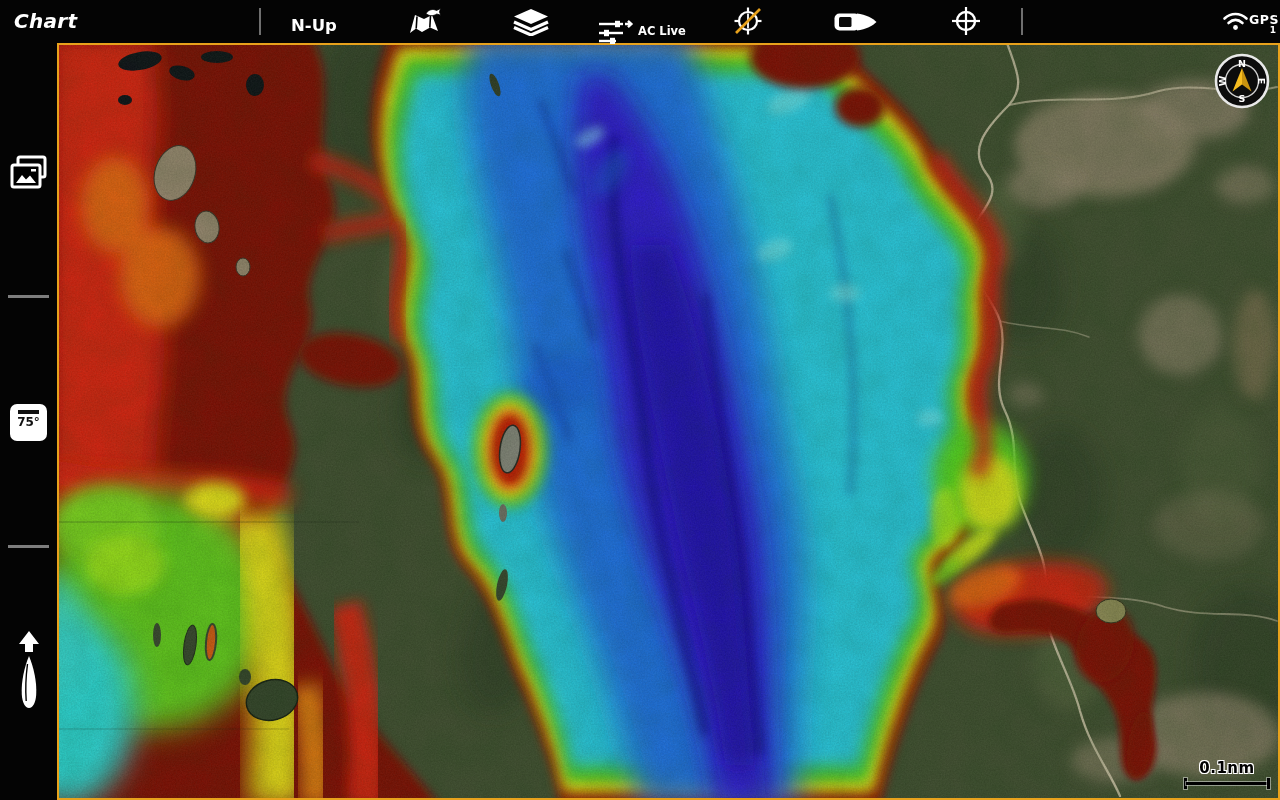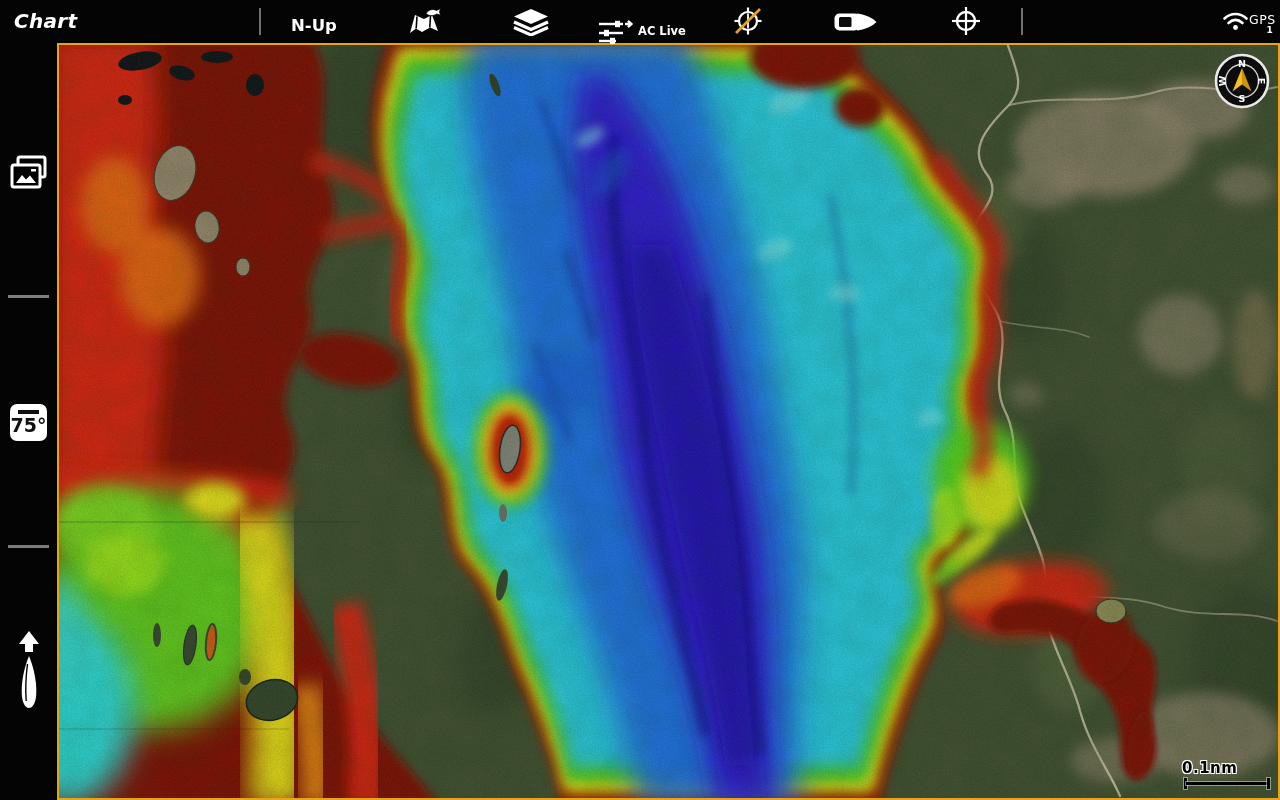--- a/index.html
+++ b/index.html
@@ -9,36 +9,36 @@
     -webkit-font-smoothing:antialiased;
   }
   
   .topbar{position:absolute;left:0;top:0;width:1280px;height:43px;background:#040404;z-index:30;}
   .topbar .title{position:absolute;left:14px;top:9px;color:#fff;font-size:20px;font-weight:bold;letter-spacing:.3px;font-style:italic;}
   .vdiv{position:absolute;top:8px;width:2px;height:27px;background:#6f6f6f;}
   .tb-item{position:absolute;display:flex;align-items:center;justify-content:center;color:#fff;}
   .nup{left:284px;top:16px;width:60px;font-size:16.5px;font-weight:bold;}
   .aclive-label{color:#fff;font-size:11.5px;font-weight:bold;margin-left:4px;}
   .gps-wrap{position:absolute;left:1249px;top:11px;color:#fff;line-height:1;}
-  .gps-main{font-size:12.5px;font-weight:normal;letter-spacing:.5px;}
+  .gps-main{font-size:12.5px;font-weight:bold;letter-spacing:.5px;}
   .gps-sub{display:block;font-size:9px;font-weight:bold;text-align:right;margin-top:-1px;padding-right:3px;}
   
   .sidebar{position:absolute;left:0;top:43px;width:57px;height:757px;background:#040404;z-index:25;}
   .sb-item{position:absolute;cursor:pointer;}
   .hdiv{position:absolute;left:8px;width:41px;height:3px;background:#7d7d7d;}
   .temp-box{position:absolute;left:10px;top:361px;width:37px;height:37px;background:#fff;border-radius:7px;text-align:center;}
   .temp-bar{width:21px;height:3.5px;background:#111;margin:6px auto 2px auto;}
-  .temp-text{font-size:19px;font-weight:bold;color:#111;line-height:1;}
+  .temp-text{font-size:12px;font-weight:bold;color:#111;line-height:1;}
   
   .map-frame{position:absolute;left:57px;top:43px;width:1223px;height:757px;
     border:2px solid #e8a21c;box-sizing:border-box;background:#3f4e2e;z-index:10;}
   .map-frame svg.chart{display:block;width:1219px;height:753px;}
   .compass{position:absolute;left:1155px;top:8px;width:56px;height:56px;}
   .compass text{font-size:9.5px;font-weight:bold;fill:#fff;text-anchor:middle;font-family:"DejaVu Sans",sans-serif;}
-  .scalebar{position:absolute;left:1123px;top:714px;width:90px;}
+  .scalebar{position:absolute;left:1123px;top:714px;width:90px;text-align:center;}
   .scale-text{font-size:15px;font-weight:bold;color:#000;letter-spacing:.5px;
     text-shadow:-1px -1px 0 #fff,1px -1px 0 #fff,-1px 1px 0 #fff,1px 1px 0 #fff,0 1px 0 #fff,0 -1px 0 #fff;}
   .scale-line{position:relative;height:11px;margin-top:1px;}
   .scale-line i{position:absolute;background:#000;box-shadow:0 0 0 1px rgba(255,255,255,.45);}
   .cap-l{left:2px;top:0;width:3px;height:11px;}
   .cap-r{right:2px;top:0;width:3px;height:11px;}
   .mid{left:4px;right:4px;top:4px;height:3px;}
 </style>
 </head>
 <body>

